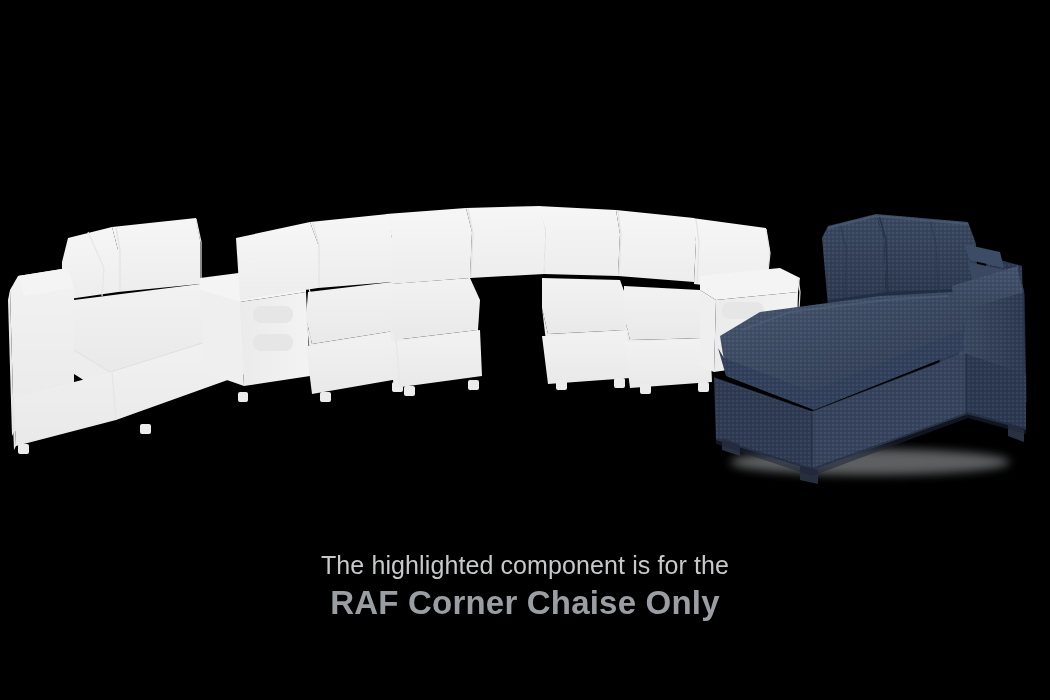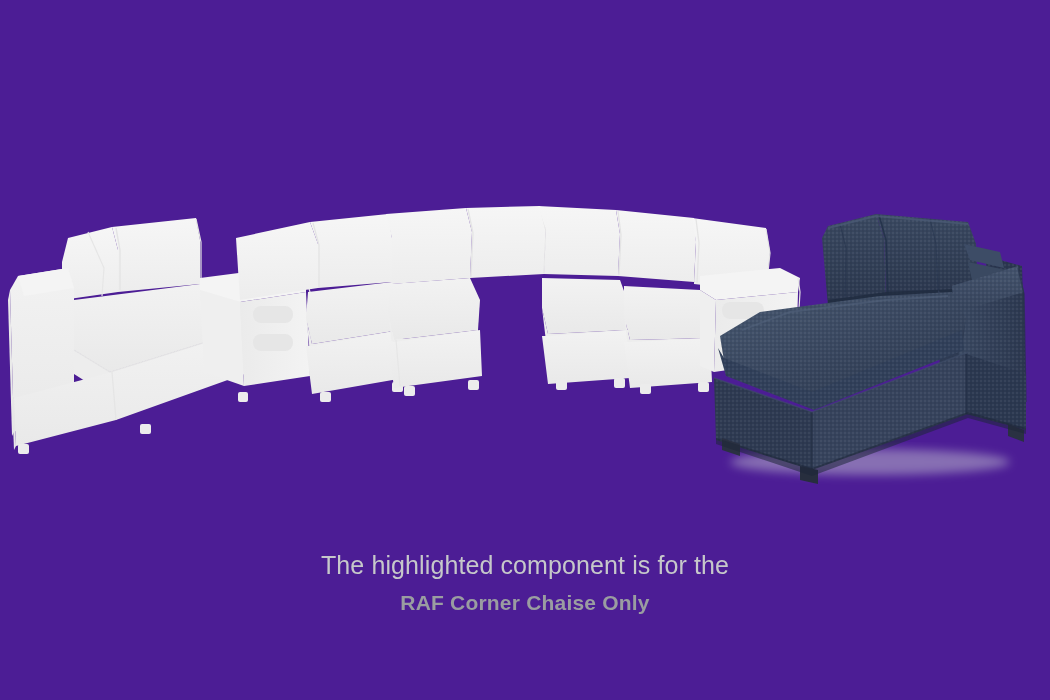--- a/index.html
+++ b/index.html
@@ -8,21 +8,21 @@
     background: #ffffff;
   }
   body {
     font-family: "Liberation Sans", sans-serif;
   }
 
   #stage {
     position: relative;
     width: 1050px;
     height: 700px;
-    background: #4c1d95;
+    background: #000000;
     overflow: hidden;
   }
 
   #product-figure {
     position: absolute;
     left: 0;
     top: 0;
     width: 1050px;
     height: 520px;
   }
@@ -38,21 +38,21 @@
   .caption-line-1 {
     font-size: 25px;
     font-weight: 400;
     color: #c6c8ca;
     letter-spacing: 0.1px;
     line-height: 34px;
     white-space: nowrap;
   }
 
   .caption-line-2 {
-    font-size: 21px;
+    font-size: 33px;
     font-weight: 700;
     color: #9a9da1;
     letter-spacing: 0.2px;
     line-height: 42px;
     white-space: nowrap;
   }
 
   .caption-line-3 {
     font-size: 22px;
     font-weight: 400;

